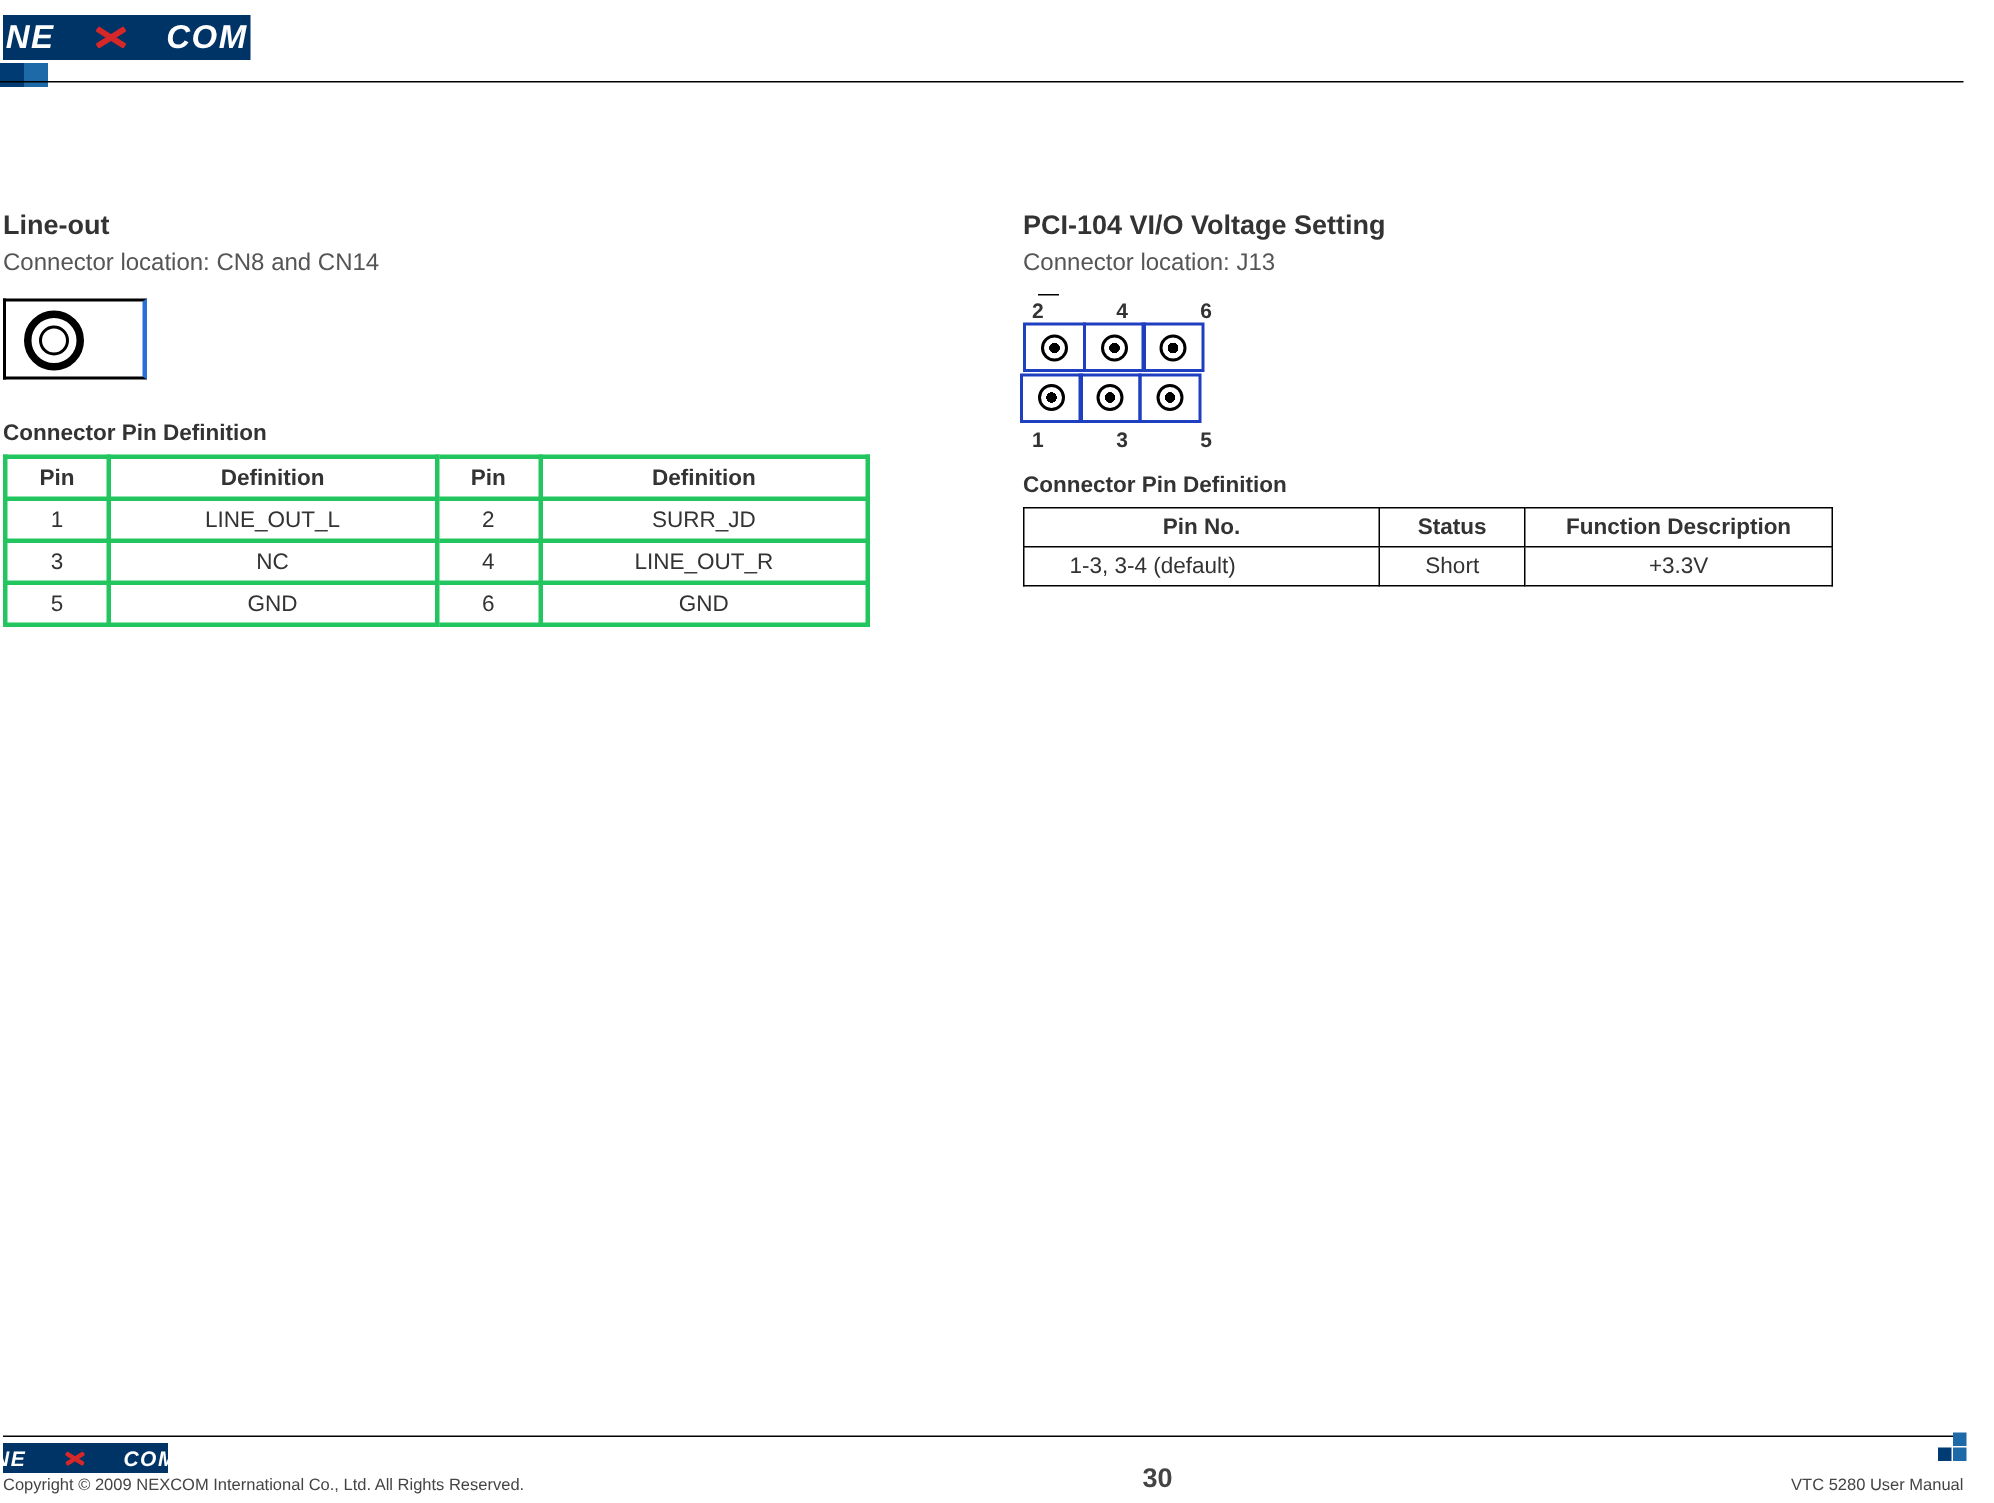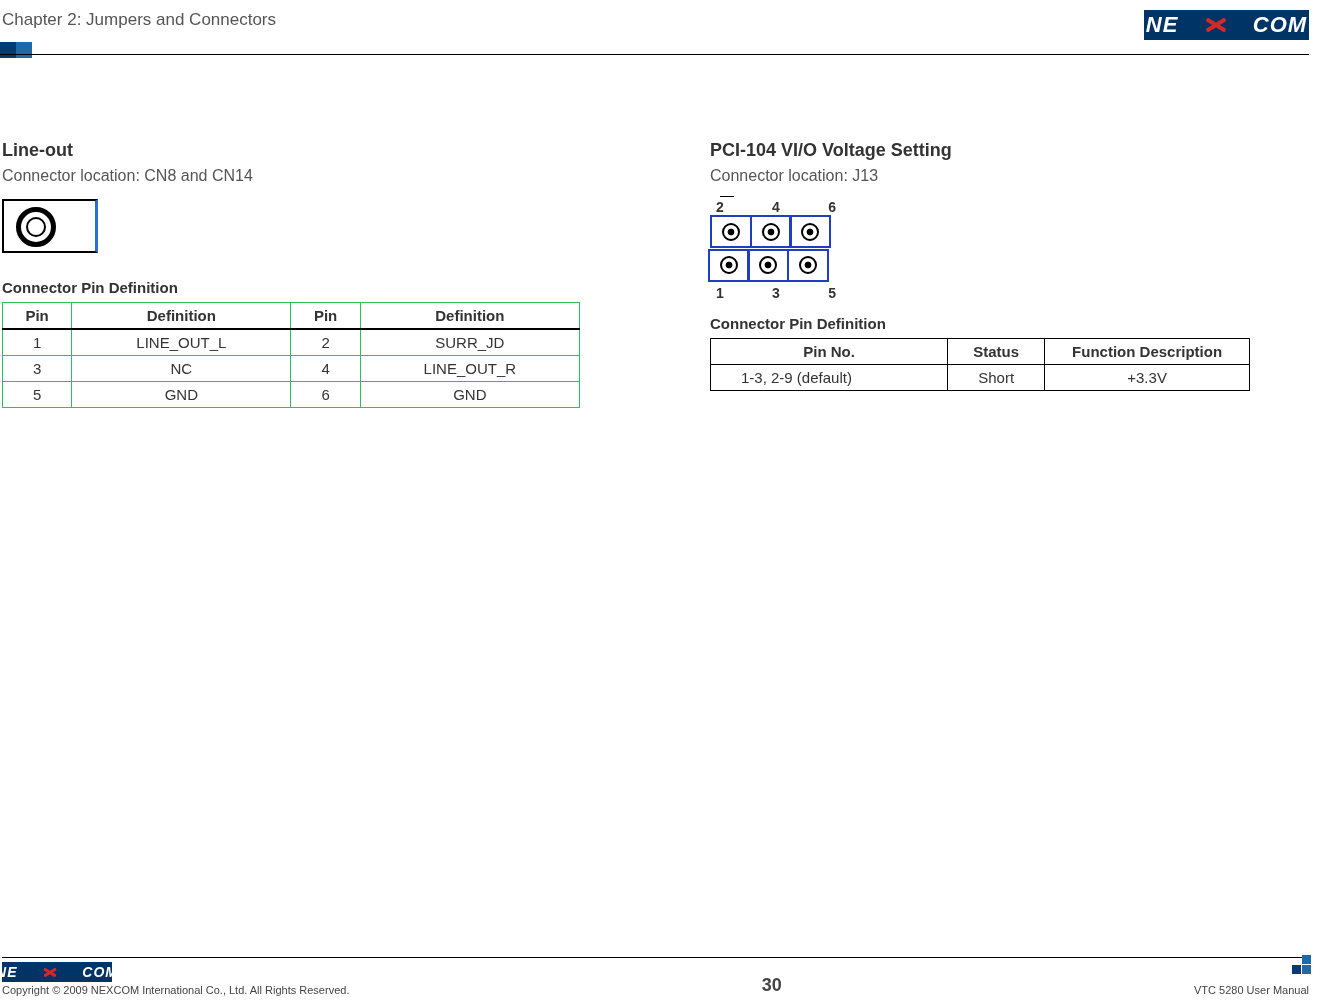--- a/index.html
+++ b/index.html
@@ -40,21 +40,21 @@
     .decor-dark { background: #003b73; }
     .decor-med { background: #1e6aa8; }
     .hr-top {
       position: absolute;
       left: 0; right: 20px; top: 54px;
       border: none; border-top: 1.5px solid #000;
     }
     .main {
       display: flex;
       padding: 100px 20px 0 2px;
-      gap: 88px;
+      gap: 60px;
     }
     .column { flex: 0 0 600px; }
     .column.right { flex: 0 0 560px; margin-left: 20px;}
     .section-title {
       font-size: 18px;
       font-weight: 700;
       color: #333;
       margin-bottom: 6px;
     }
     .section-sub {
@@ -87,21 +87,21 @@
       width: 20px; height: 20px;
       border: 2px solid #000;
       border-radius: 50%;
     }
     table.pin-table {
       border-collapse: collapse;
       width: 578px;
       font-size: 15px;
     }
     table.pin-table th, table.pin-table td {
-      border: 1px solid #22c55e;
+      border: 3px solid #22c55e;
       padding: 4px 10px;
       text-align: center;
     }
     table.pin-table th { font-weight: 700; }
     table.pin-table th.wide, table.pin-table td.wide { width: 38%; }
     table.pin-table th.narrow, table.pin-table td.narrow { width: 12%; }
     table.pin-table thead tr { border-bottom: 2px solid #000; }
 
     .jumper-wrap {
       position: relative;
@@ -217,21 +217,20 @@
       background: #d62828;
       border-radius: 1px;
     }
     .nexcom-x::before { transform: rotate(32deg); }
     .nexcom-x::after { transform: rotate(-32deg); }
   </style>
 </head>
 <body>
 
 <div class="header">
-  <div class="chapter-title">Chapter 2: Jumpers and Connectors</div>
   <div class="header-logo-box">
     <span class="nexcom-logo-text" style="font-size:22px;">
       <span>NE</span>
       <span class="nexcom-x"></span>
       <span>COM</span>
     </span>
   </div>
 </div>
 <div class="header-decor">
   <div class="decor-sq decor-dark"></div>
@@ -327,21 +326,21 @@
     <table class="func-table">
       <thead>
         <tr>
           <th style="width:44%">Pin No.</th>
           <th style="width:18%">Status</th>
           <th style="width:38%">Function Description</th>
         </tr>
       </thead>
       <tbody>
         <tr>
-          <td class="left">1-3, 2-9 (default)</td>
+          <td class="left">1-3, 3-4 (default)</td>
           <td>Short</td>
           <td>+3.3V</td>
         </tr>
       </tbody>
     </table>
   </div>
 </div>
 
 <div class="footer">
   <div class="footer-decor">

